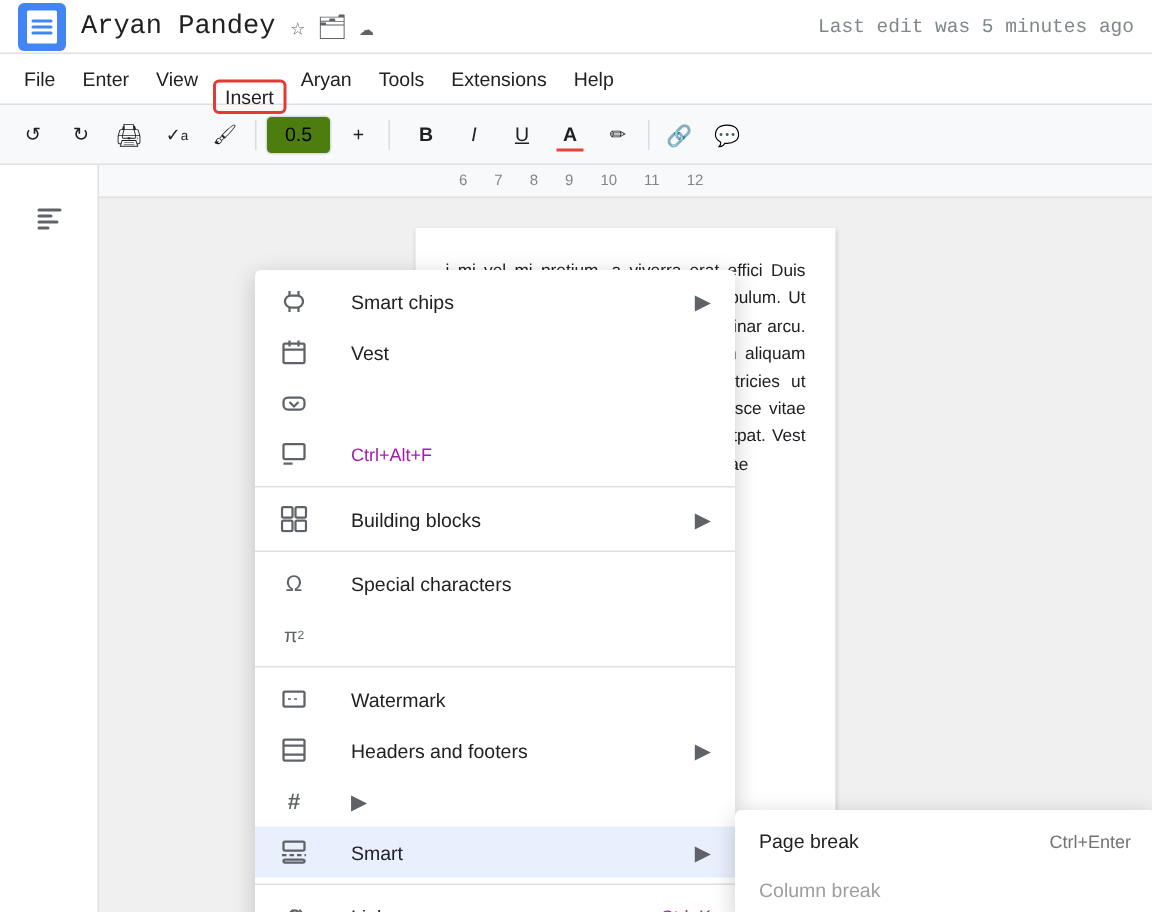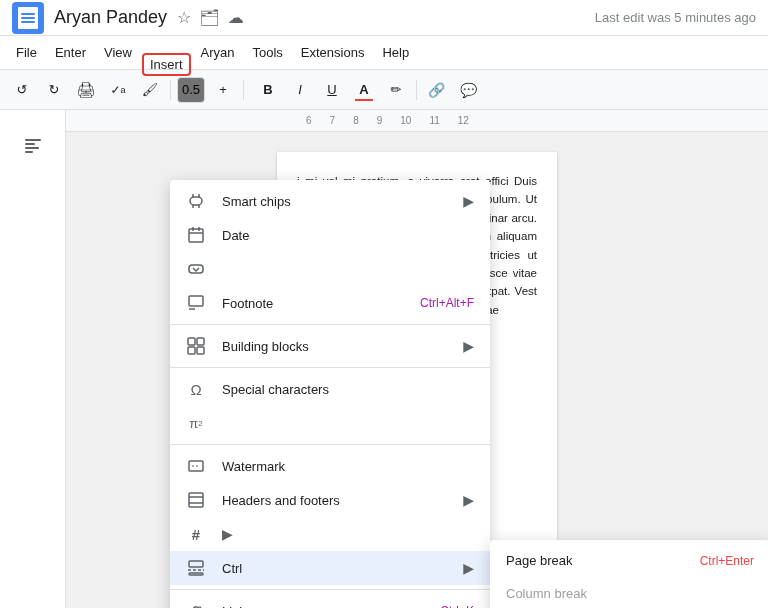--- a/index.html
+++ b/index.html
@@ -15,20 +15,21 @@
 
     
     .title-bar {
       background: white;
       height: 36px;
       display: flex;
       align-items: center;
       padding: 0 12px;
       gap: 10px;
       border-bottom: 1px solid #e0e0e0;
+      font-family: Liberation Mono, monospace;
     }
     .doc-icon {
       width: 32px;
       height: 32px;
       background: #4285f4;
       border-radius: 4px;
       display: flex;
       align-items: center;
       justify-content: center;
       flex-shrink: 0;
@@ -112,27 +113,27 @@
       font-size: 13px;
       color: #202124;
     }
     .toolbar-divider {
       width: 1px;
       height: 20px;
       background: #dadce0;
       margin: 0 2px;
     }
     .toolbar-font-size {
-      width: 28px;
+      width: 44px;
       height: 26px;
       border: 1px solid #dadce0;
       border-radius: 4px;
       text-align: center;
       font-size: 13px;
-      background: #737373;
+      background: #4d7c0f;
     }
     .toolbar-right {
       display: flex;
       align-items: center;
       gap: 4px;
       margin-left: 4px;
     }
     .toolbar-bold { font-weight: bold; }
     .toolbar-italic { font-style: italic; }
     .toolbar-underline { text-decoration: underline; }
@@ -201,21 +202,21 @@
       z-index: 100;
       padding: 4px 0;
     }
     .menu-option {
       display: flex;
       align-items: center;
       padding: 7px 16px;
       cursor: pointer;
       color: #202124;
       font-size: 13px;
-      gap: 16px;
+      gap: 28px;
       position: relative;
     }
     .menu-option.highlighted {
       background: #e8f0fe;
     }
     .menu-option-icon {
       width: 20px;
       height: 20px;
       display: flex;
       align-items: center;
@@ -256,21 +257,21 @@
       display: flex;
       align-items: center;
       justify-content: space-between;
       padding: 9px 16px;
       cursor: pointer;
       font-size: 13px;
       color: #202124;
     }
     .submenu-item.grayed { color: #9e9e9e; }
     .submenu-item-shortcut {
-      color: #ef4444;
+      color: #737373;
       font-size: 12px;
     }
 
     
     .doc-text {
       font-size: 11.5px;
       line-height: 1.6;
       text-align: justify;
     }
   </style>
@@ -381,40 +382,39 @@
 
     <div class="menu-option">
       <span class="menu-option-icon">
         <svg width="18" height="18" viewBox="0 0 18 18">
             <rect x="2" y="3" width="14" height="13" rx="1" fill="none" stroke="#5f6368" stroke-width="1.5"></rect>
             <line x1="2" y1="7" x2="16" y2="7" stroke="#5f6368" stroke-width="1.5"></line>
             <line x1="6" y1="1" x2="6" y2="5" stroke="#5f6368" stroke-width="1.5"></line>
             <line x1="12" y1="1" x2="12" y2="5" stroke="#5f6368" stroke-width="1.5"></line>
           </svg>
       </span>
-      <span class="menu-option-label">Date</span>
+      <span class="menu-option-label">Vest</span>
     </div>
 
     <div class="menu-option">
       <span class="menu-option-icon">
         <svg width="18" height="18" viewBox="0 0 18 18">
             <rect x="2" y="5" width="14" height="8" rx="3" fill="none" stroke="#5f6368" stroke-width="1.5"></rect>
             <polyline points="6,8 9,11 12,8" fill="none" stroke="#5f6368" stroke-width="1.5"></polyline>
           </svg>
       </span>
     </div>
 
     <div class="menu-option">
       <span class="menu-option-icon">
         <svg width="18" height="18" viewBox="0 0 18 18">
             <rect x="2" y="2" width="14" height="10" rx="1" fill="none" stroke="#5f6368" stroke-width="1.5"></rect>
             <line x1="2" y1="15" x2="8" y2="15" stroke="#5f6368" stroke-width="1.5"></line>
           </svg>
       </span>
-      <span class="menu-option-label">Footnote</span>
       <span class="menu-option-shortcut">Ctrl+Alt+F</span>
     </div>
     <div class="menu-separator"></div>
 
     <div class="menu-option">
       <span class="menu-option-icon">
         <svg width="18" height="18" viewBox="0 0 18 18">
             <rect x="1" y="1" width="7" height="7" rx="1" fill="none" stroke="#5f6368" stroke-width="1.5"></rect>
             <rect x="10" y="1" width="7" height="7" rx="1" fill="none" stroke="#5f6368" stroke-width="1.5"></rect>
             <rect x="1" y="10" width="7" height="7" rx="1" fill="none" stroke="#5f6368" stroke-width="1.5"></rect>
@@ -464,21 +464,21 @@
     </div>
 
     <div class="menu-option highlighted">
       <span class="menu-option-icon">
         <svg width="18" height="18" viewBox="0 0 18 18">
             <rect x="2" y="2" width="14" height="6" rx="1" fill="none" stroke="#5f6368" stroke-width="1.5"></rect>
             <line x1="1" y1="11" x2="17" y2="11" stroke="#5f6368" stroke-width="1.5" stroke-dasharray="3,2"></line>
             <rect x="2" y="14" width="14" height="2" rx="1" fill="none" stroke="#5f6368" stroke-width="1.5"></rect>
           </svg>
       </span>
-      <span class="menu-option-label">Ctrl</span>
+      <span class="menu-option-label">Smart</span>
       <span class="menu-option-arrow">▶</span>
     </div>
     <div class="menu-separator"></div>
 
     <div class="menu-option">
       <span class="menu-option-icon">
         <svg width="18" height="18" viewBox="0 0 18 18">
             <path d="M7 11l4-4" stroke="#5f6368" stroke-width="1.5" fill="none"></path>
             <path d="M5 13a3.5 3.5 0 0 0 5 0l2-2a3.5 3.5 0 0 0-5-5L6 7" stroke="#5f6368" stroke-width="1.5" fill="none" stroke-linecap="round"></path>
             <path d="M13 5a3.5 3.5 0 0 1 0 5l-1 1A3.5 3.5 0 0 1 7 6l1-1" stroke="#5f6368" stroke-width="1.5" fill="none" stroke-linecap="round"></path>

